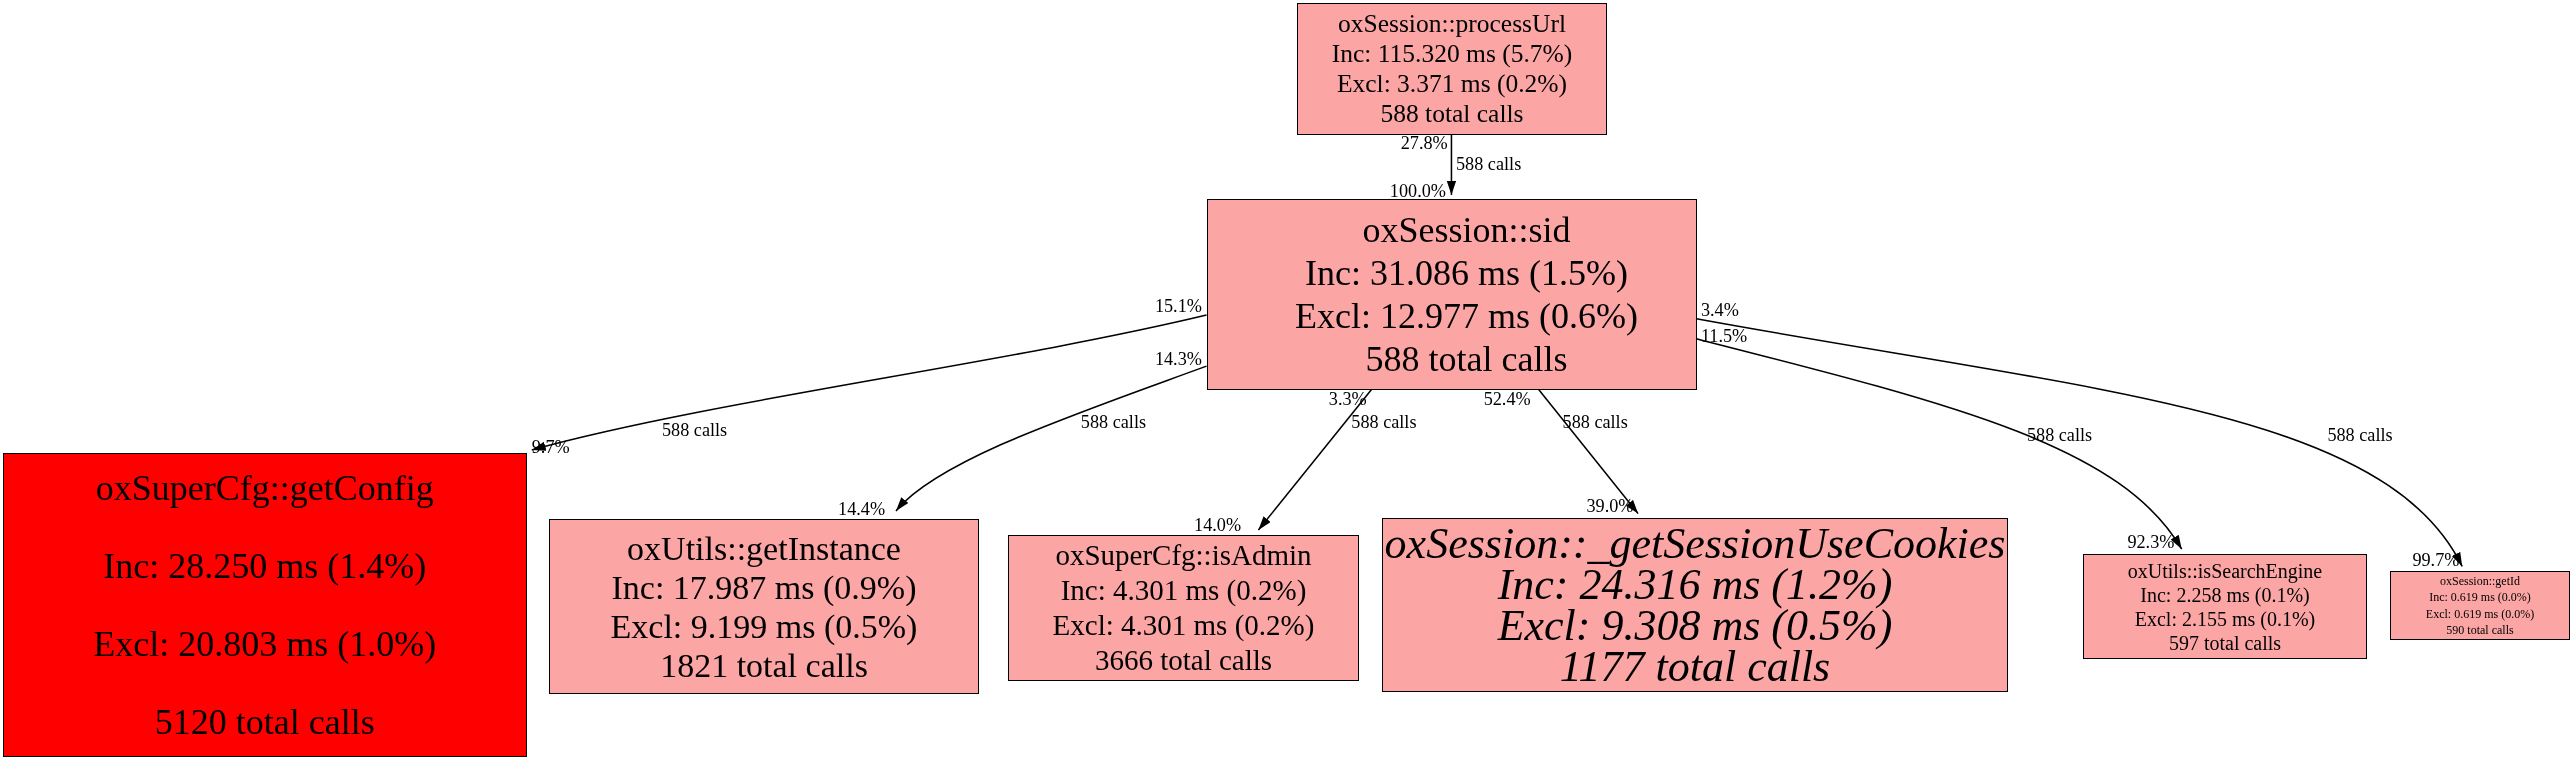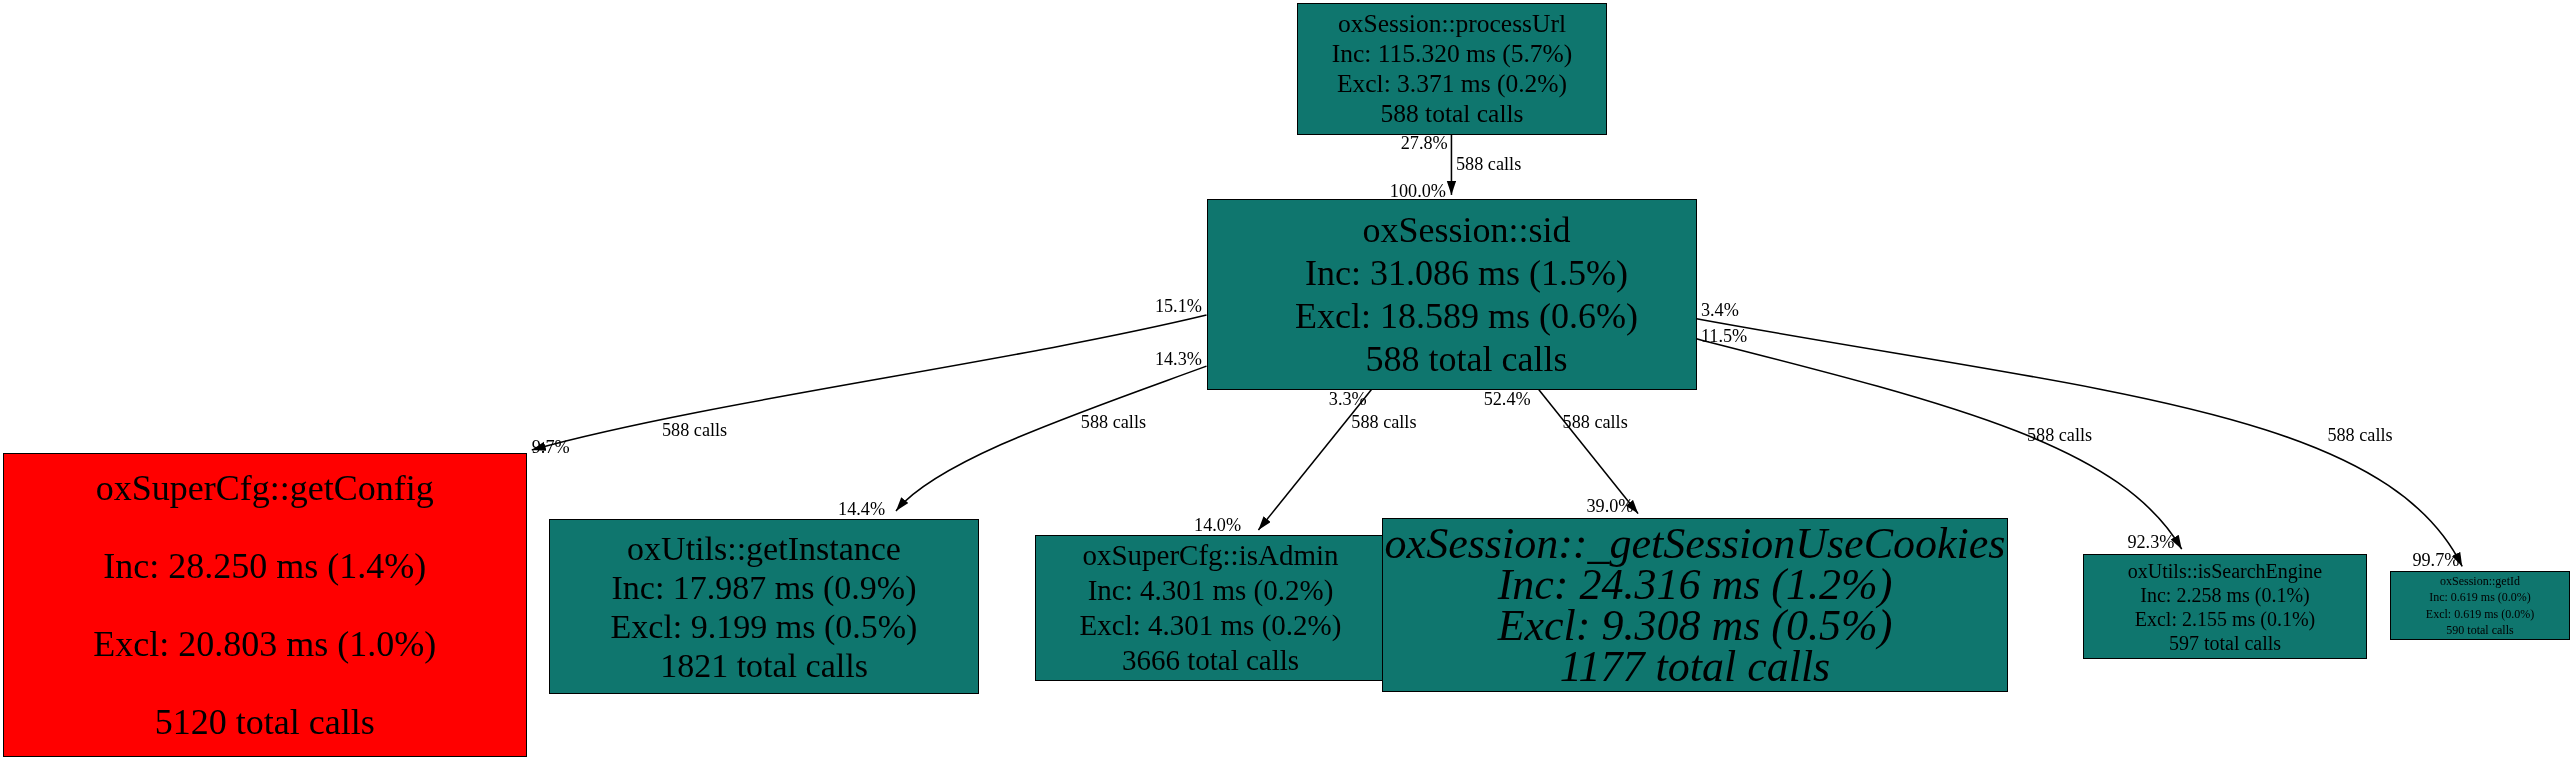--- a/index.html
+++ b/index.html
@@ -14,34 +14,34 @@
   svg.edge-layer{position:absolute;left:0;top:0;width:2576px;height:765px;}
   svg.edge-layer path.edge{fill:none;stroke:#000;stroke-width:1.7px;}
   svg.edge-layer text{
     font-family:"Liberation Serif","DejaVu Serif",serif;
     font-size:20px;fill:#000;
   }
   .node{
     position:absolute;
     box-sizing:border-box;
     border:1.8px solid #000;
-    background:#0f766e;
+    background:#fca5a5;
     display:flex;flex-direction:column;
     justify-content:center;align-items:center;
     text-align:center;color:#000;
     white-space:nowrap;
   }
   .node div{width:100%;}
   .node-hot{background:#ff0000;}
   
   #n-processUrl {left:1297px;top:2.7px;  width:310px;height:132px;font-size:25.5px;line-height:30px;}
   #n-sid        {left:1207px;top:199px;width:490px;height:191px;font-size:36px;line-height:43px;padding-left:29px;}
   #n-getConfig  {left:2.7px;   top:453px;width:524px;height:304px;font-size:36px;line-height:43px;gap:35px;}
   #n-getInstance{left:549px; top:519px;width:430px;height:175px;font-size:34px;line-height:39px;}
-  #n-isAdmin    {left:1008px;top:535px;width:351px;height:146px;font-size:29px;line-height:35px;margin-left:27px;}
+  #n-isAdmin    {left:1008px;top:535px;width:351px;height:146px;font-size:29px;line-height:35px;}
   #n-useCookies {left:1382px;top:518px;width:626px;height:174px;font-size:44px;line-height:41px;font-style:italic;}
   #n-isSearch   {left:2083px;top:554px;width:284px;height:105px;font-size:20px;line-height:24px;}
   #n-getId      {left:2390px;top:571px;width:180px;height:69px; font-size:12px;line-height:16.4px;}
 </style>
 </head>
 <body>
 
 <div class="canvas">
 
   <svg class="edge-layer" viewBox="0 0 2829 840" xmlns="http://www.w3.org/2000/svg">
@@ -97,21 +97,21 @@
   <div class="node" id="n-processUrl">
     <div>oxSession::processUrl</div>
     <div>Inc: 115.320 ms (5.7%)</div>
     <div>Excl: 3.371 ms (0.2%)</div>
     <div>588 total calls</div>
   </div>
 
   <div class="node" id="n-sid">
     <div>oxSession::sid</div>
     <div>Inc: 31.086 ms (1.5%)</div>
-    <div>Excl: 18.589 ms (0.6%)</div>
+    <div>Excl: 12.977 ms (0.6%)</div>
     <div>588 total calls</div>
   </div>
 
   <div class="node node-hot" id="n-getConfig">
     <div>oxSuperCfg::getConfig</div>
     <div>Inc: 28.250 ms (1.4%)</div>
     <div>Excl: 20.803 ms (1.0%)</div>
     <div>5120 total calls</div>
   </div>
 

